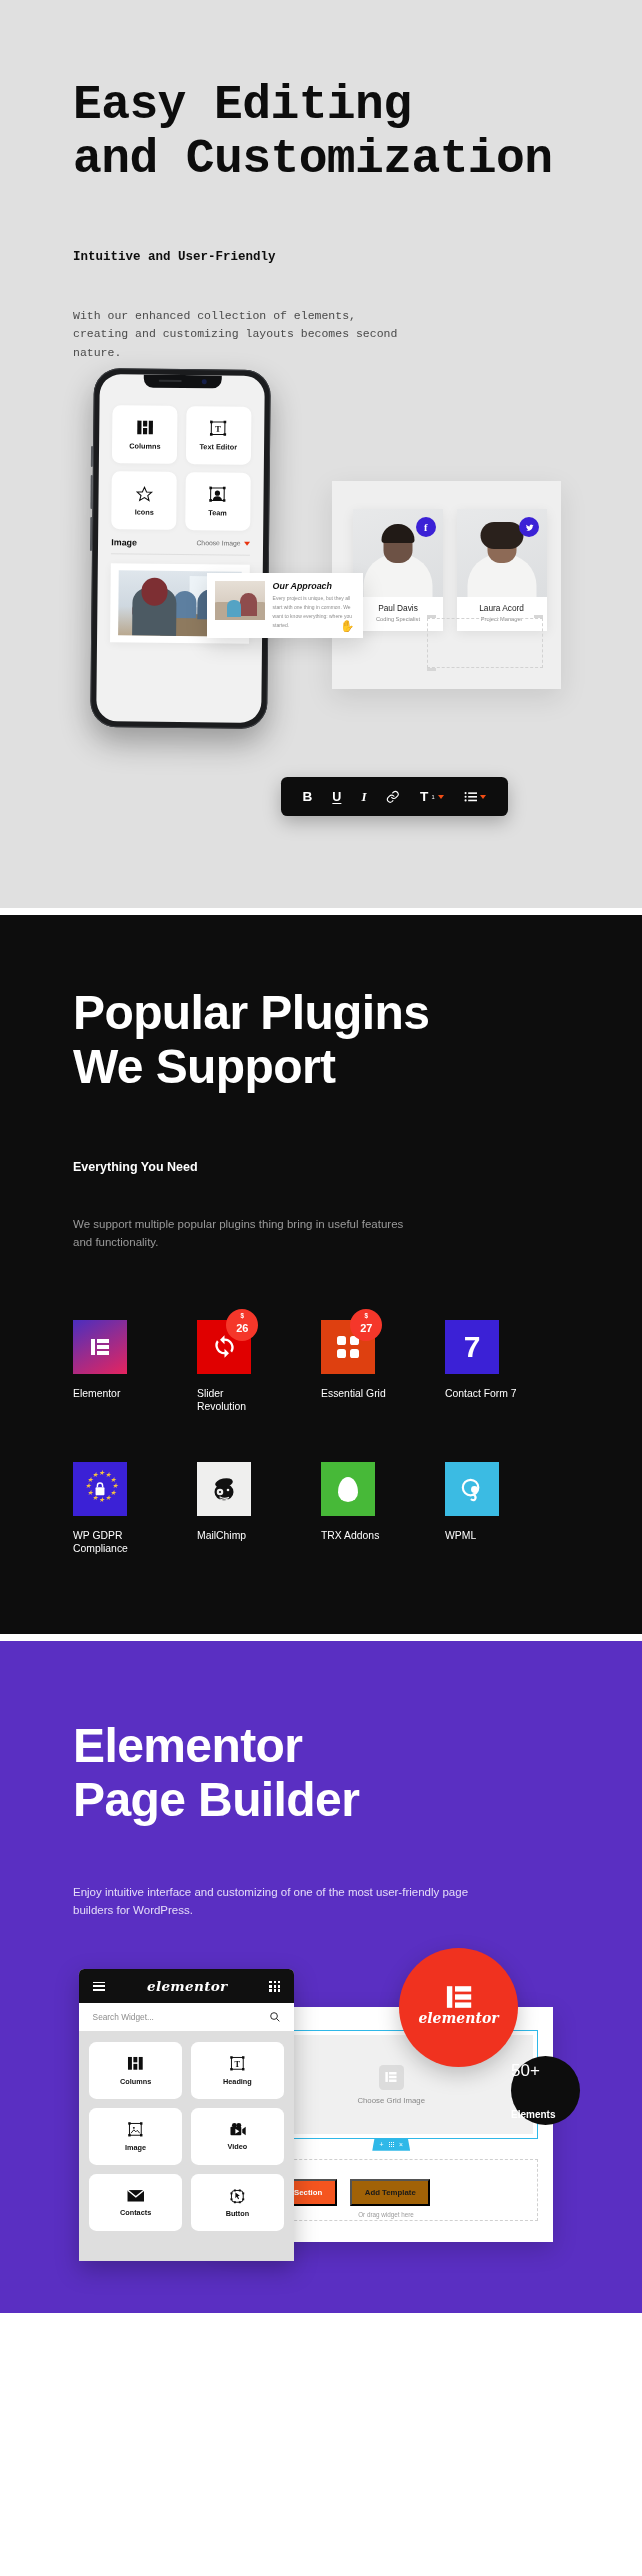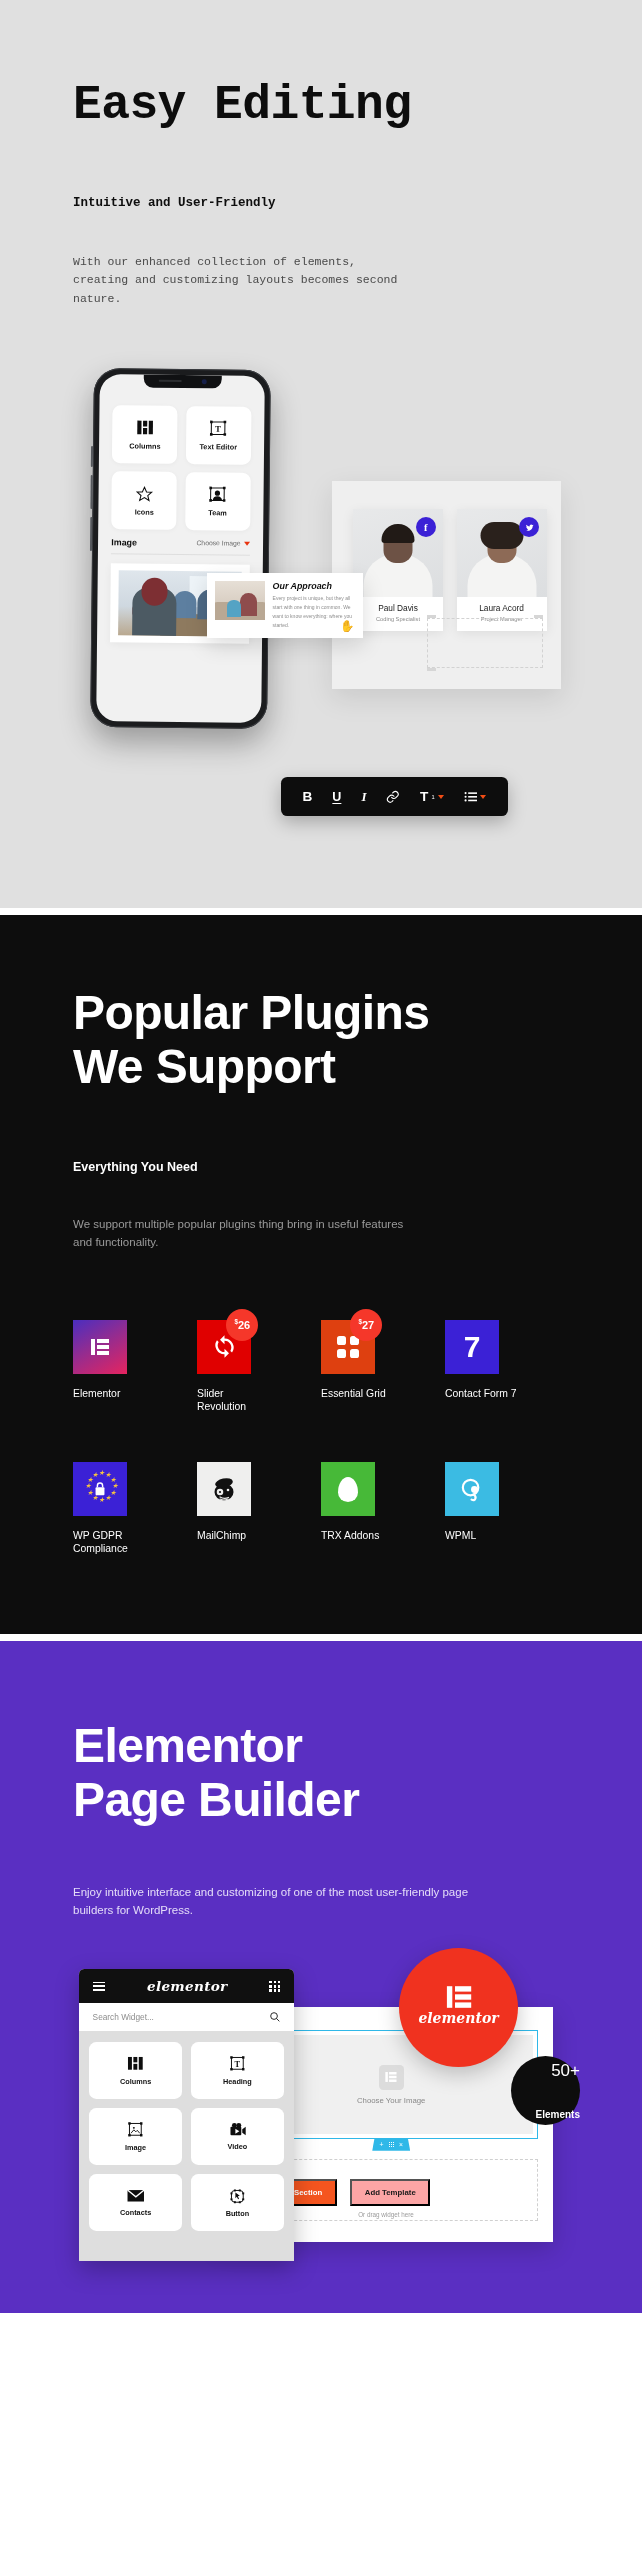--- a/index.html
+++ b/index.html
@@ -235,21 +235,21 @@
   .plugin-name {
     margin-top: 12.5px;
     font-size: 10.4px; line-height: 1.32; color: #fff;
     max-width: 78px;
   }
   .price-badge {
     position: absolute; right: -7.3px; top: -11.5px;
     width: 32px; height: 32px; border-radius: 50%;
     background: #f5372a; color: #fff;
     display: flex; align-items: center; justify-content: center;
-    font-size: 11px; font-weight: 700;
+    font-size: 11px; font-weight: 700; flex-direction: column;
   }
   .price-badge sup { font-size: 6.3px; top: -.55em; position: relative; }
 
   .tile-elementor { background: linear-gradient(150deg,#4a2ec0 0%, #922c91 45%, #e6245f 100%); }
   .tile-slider { background: #e00000; }
   .tile-essgrid { background: #de4010; }
   .tile-cf7 { background: #3b21d6; }
   .tile-gdpr { background: #3b21d6; }
   .tile-mailchimp { background: #efefee; }
   .tile-wpml { background: #3bbbe3; }
@@ -342,58 +342,59 @@
   .canvas-dashed {
     position: absolute; left: 14.6px; right: 14.6px; top: 152px; height: 62px;
     border: 1px dashed #d0d0d0;
   }
   .canvas-actions { position: absolute; left: 25px; top: 172px; display: flex; gap: 13.6px; align-items:center;}
   .btn-new-section {
     background: #f5551f; color:#fff; font-size: 7.8px; font-weight: 700;
     padding: 6.8px 12.5px;
   }
   .btn-add-template {
-    background: #fca5a5; color:#1a1a1a; font-size: 7.8px; font-weight: 700;
+    background: #a16207; color:#1a1a1a; font-size: 7.8px; font-weight: 700;
     padding: 6.8px 12.5px;
   }
   .drag-hint { position:absolute; left: 50%; transform: translateX(-50%); top: 204px; font-size: 6.3px; color:#9b9b9b; }
 
   .badge-elementor {
     position: absolute; left: 399px; top: -21px;
     width: 119px; height: 119px; border-radius: 50%;
     background: #f0321f;
     display:flex; flex-direction: column; align-items:center; justify-content:center; gap: 5.2px;
     z-index: 9;
     box-shadow: 0 7.3px 21px rgba(0,0,0,.22);
   }
   .badge-elementor .bscript { color:#fff; font-size: 14px; font-family:"DejaVu Serif", serif; font-style: italic; font-weight:700; }
   .badge-50 {
     position: absolute; left: 511px; top: 87px;
     width: 69px; height: 69px; border-radius: 50%;
     background: #0d0d0d; color:#fff;
-    display:flex; flex-direction: column; align-items:flex-end; justify-content:center;
+    display:flex; flex-direction: column; align-items:flex-start; justify-content:center;
     z-index: 10;
     gap: 28px;
   }
   .badge-50 .b50 { font-size: 17px; font-weight: 400; line-height: 1; }
   .badge-50 .belem { font-size: 10px; font-weight: 700; margin-top: 2.1px; }
 
   .e-mark { display:flex; gap:2.6px; align-items:stretch; }
   .e-mark .bar { width: 3.6px; background: #fff; }
   .e-mark .stack { display:flex; flex-direction: column; gap:2.6px; justify-content:space-between; }
   .e-mark .stack i { display:block; width: 11.5px; height: 3.6px; background:#fff; }
 </style>
 </head>
 <body>
 
 <section class="sec-editing">
 
   <div class="copy-block">
     <h1 class="h1-big">
       <span>Easy Editing</span>
+      <span class="l2">and Customization</span>
     </h1>
     <div class="eyebrow">Intuitive and User-Friendly</div>
     <p class="lede">With our enhanced collection of elements, creating and customizing layouts becomes second nature.</p>
   </div>
 
   <div class="stage">
 
     <div class="editor-card">
       <div class="person-row">
 
@@ -710,21 +711,21 @@
           <span class="ci-box">
             <span class="e-mark" style="transform:scale(.62)">
                 <span class="bar"></span>
                 <span class="stack">
                   <i></i>
                   <i></i>
                   <i></i>
                 </span>
               </span>
           </span>
-          <span class="ci-text">Choose Your Image</span>
+          <span class="ci-text">Choose Grid Image</span>
         </div>
         <div class="sel-tab">
           <span>+</span>
           <span class="dotgrid">
               <i></i>
               <i></i>
               <i></i>
               <i></i>
               <i></i>
               <i></i>

